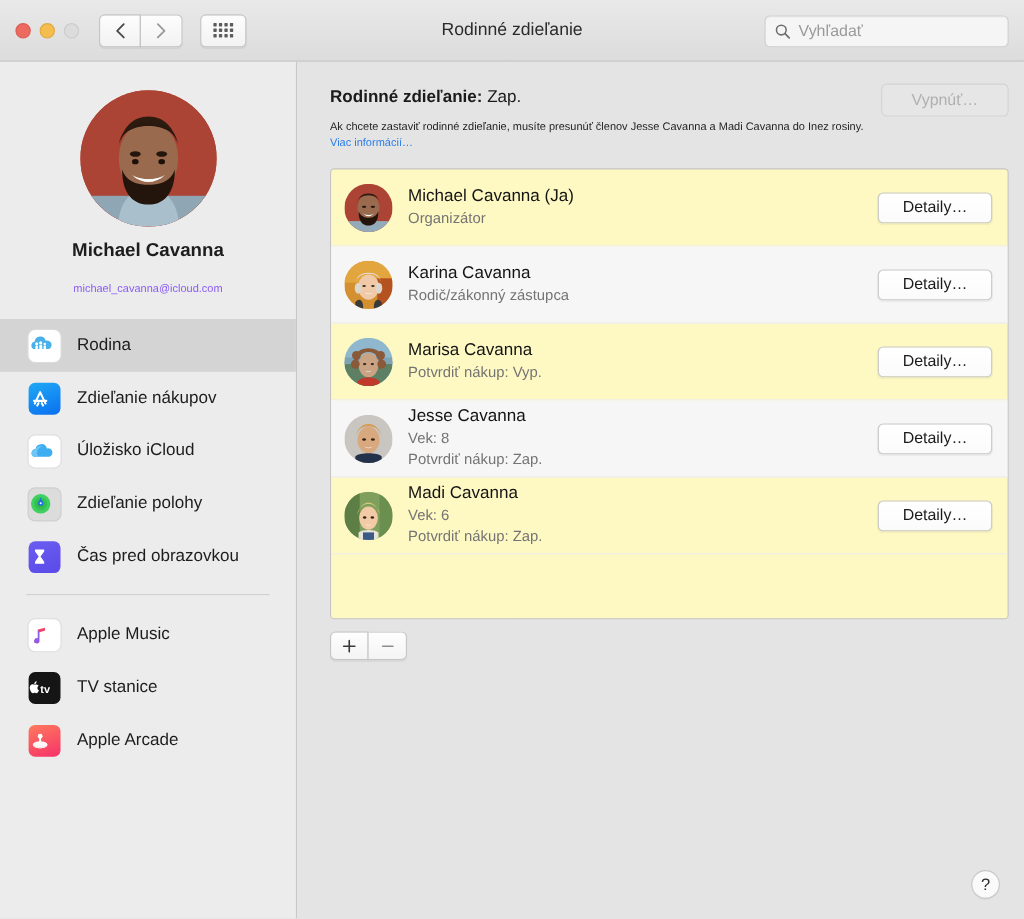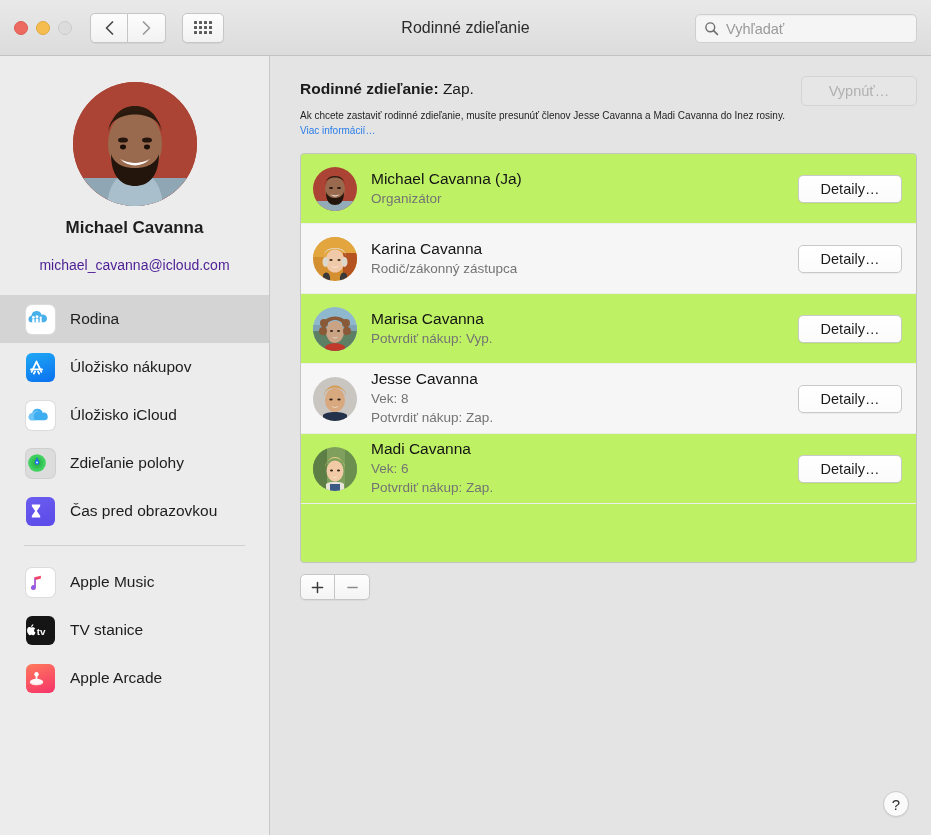--- a/index.html
+++ b/index.html
@@ -87,21 +87,21 @@
     padding-top: 26px;
   }
   .profile { text-align: center; padding: 0 12px 16px; }
   .avatar-lg {
     width: 124px; height: 124px; border-radius: 50%;
     margin: 0 auto 12px;
     background: #ad4436;
     position: relative; overflow: hidden;
   }
   .prof-name { font-size: 17px; font-weight: bold; color: #1d1d1d; margin-bottom: 19px; }
-  .prof-mail { font-size: 14px; color: #4c1d95; }
+  .prof-mail { font-size: 10px; color: #8b5cf6; }
 
   .nav { margin-top: 6px; }
   .nav-item {
     display: flex; align-items: center;
     height: 48px; padding-left: 26px; gap: 15px;
   }
   .nav-item.selected { background: #d4d4d4; }
   .nav-label { font-size: 15.5px; color: #1d1d1d; white-space: nowrap; }
   .sidebar-sep {
     height: 1px; background: #d0d0d0;
@@ -127,21 +127,21 @@
     min-width: 116px; height: 30px;
     background: #e6e6e6;
     border: 1px solid #d3d3d3; border-radius: 5px;
     color: #b0b0b0; font-size: 14.5px;
     display: flex; align-items: center; justify-content: center;
   }
 
   .list {
     margin-top: 15px;
     height: 410px;
-    background: #bef264;
+    background: #fef9c3;
     border: 1px solid #c4c4c4;
     border-radius: 4px;
     overflow: hidden;
   }
   .row {
     display: flex; align-items: center;
     padding: 0 14px 0 12px;
     border-bottom: 1px solid #ededed;
     min-height: 70px;
   }
@@ -281,21 +281,21 @@
         </div>
 
         <div class="nav-item">
           <span class="ico" style="background:linear-gradient(160deg,#1fa9f5,#0a6ff0);">
             <svg width="21" height="21" viewBox="0 0 24 24">
               <path d="M12 5.2 L17.6 17 M12 5.2 L6.4 17" stroke="#fff" stroke-width="2.1" stroke-linecap="round"></path>
               <path d="M5.6 14.2 H18.4" stroke="#fff" stroke-width="2.1" stroke-linecap="round"></path>
               <path d="M9 19 L10.3 16.6 M15 19 L13.7 16.6" stroke="#fff" stroke-width="2.1" stroke-linecap="round"></path>
             </svg>
           </span>
-          <span class="nav-label">Úložisko nákupov</span>
+          <span class="nav-label">Zdieľanie nákupov</span>
         </div>
 
         <div class="nav-item">
           <span class="ico" style="background:#ffffff;box-shadow:0 0 0 1px #dcdcdc;">
             <svg width="23" height="23" viewBox="0 0 24 24">
               <path d="M5 17 A3.9 3.9 0 0 1 6.5 9.6 A5.6 5.6 0 0 1 17.4 9 A3.9 3.9 0 0 1 19.6 17 Z" fill="#3faef0"></path>
               <path d="M5 17 A3.9 3.9 0 0 1 6.5 9.6 A5.6 5.6 0 0 1 14 7.6 A5.4 5.4 0 0 0 8 13 A4.3 4.3 0 0 0 9.6 17 Z" fill="#6fc6f6"></path>
             </svg>
           </span>
           <span class="nav-label">Úložisko iCloud</span>

